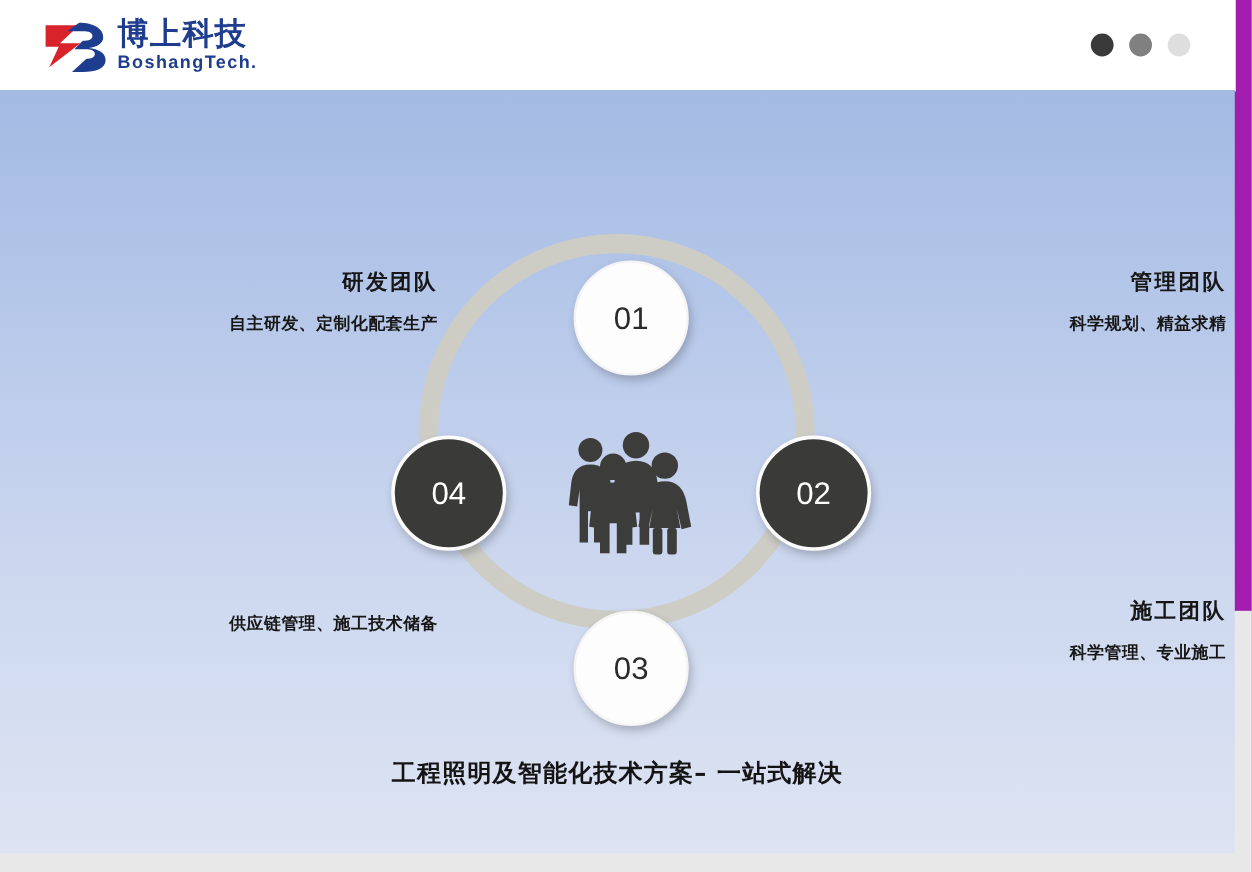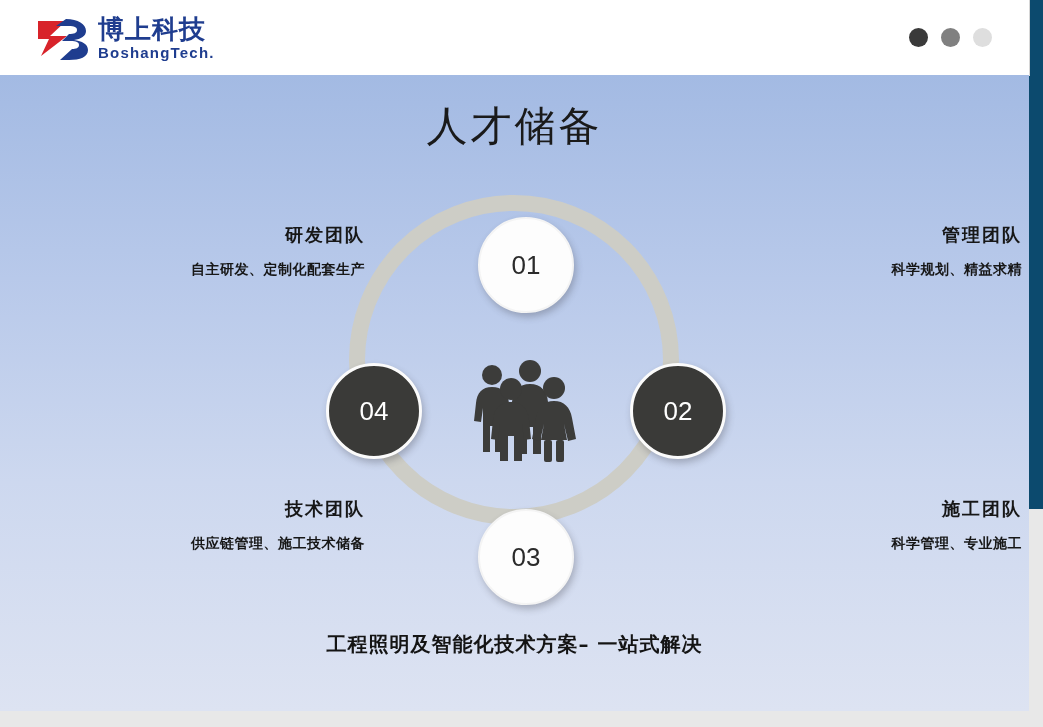--- a/index.html
+++ b/index.html
@@ -14,21 +14,21 @@
     font-family: "Liberation Sans", sans-serif;
   }
 
   
   #slide {
     position: absolute;
     left: 0;
     top: 0;
     width: 1043px;
     height: 509px;
-    background: #0c4a6e;
+    background: #a21caf;
   }
 
   
   #header-band {
     position: absolute;
     left: 0;
     top: 0;
     width: 1029px;
     height: 75px;
     background: #ffffff;
@@ -230,21 +230,20 @@
     <div id="header-dots">
       <span class="hdot" style="background:#3a3a3a"></span>
       <span class="hdot" style="background:#808080"></span>
       <span class="hdot" style="background:#dedede"></span>
     </div>
 
   </div>
 
   <div id="slide-body">
 
-    <div id="page-title">人才储备</div>
 
     <div id="ring"></div>
 
     <div id="people-icon">
       <svg width="112" height="104" viewBox="0 0 112 104" xmlns="http://www.w3.org/2000/svg">
         <g fill="#3c3c3a">
 
           <circle cx="22" cy="15" r="10"></circle>
           <path d="M22 27 C12 27 7 33 6 43 L4 61 L11 62 L13 48 L13 92 L20 92 L20 66 L25 66 L25 92 L32 92 L32 48 L34 62 L41 61 L39 43 C38 33 32 27 22 27 Z"></path>
 
@@ -279,21 +278,20 @@
       <div class="q-title">研发团队</div>
       <div class="q-sub">自主研发、定制化配套生产</div>
     </div>
 
     <div class="quad right" id="quad-mgmt">
       <div class="q-title">管理团队</div>
       <div class="q-sub">科学规划、精益求精</div>
     </div>
 
     <div class="quad left" id="quad-tech">
-      <div class="q-title">技术团队</div>
       <div class="q-sub">供应链管理、施工技术储备</div>
     </div>
 
     <div class="quad right" id="quad-const">
       <div class="q-title">施工团队</div>
       <div class="q-sub">科学管理、专业施工</div>
     </div>
 
     <div id="caption">工程照明及智能化技术方案– 一站式解决</div>
 

